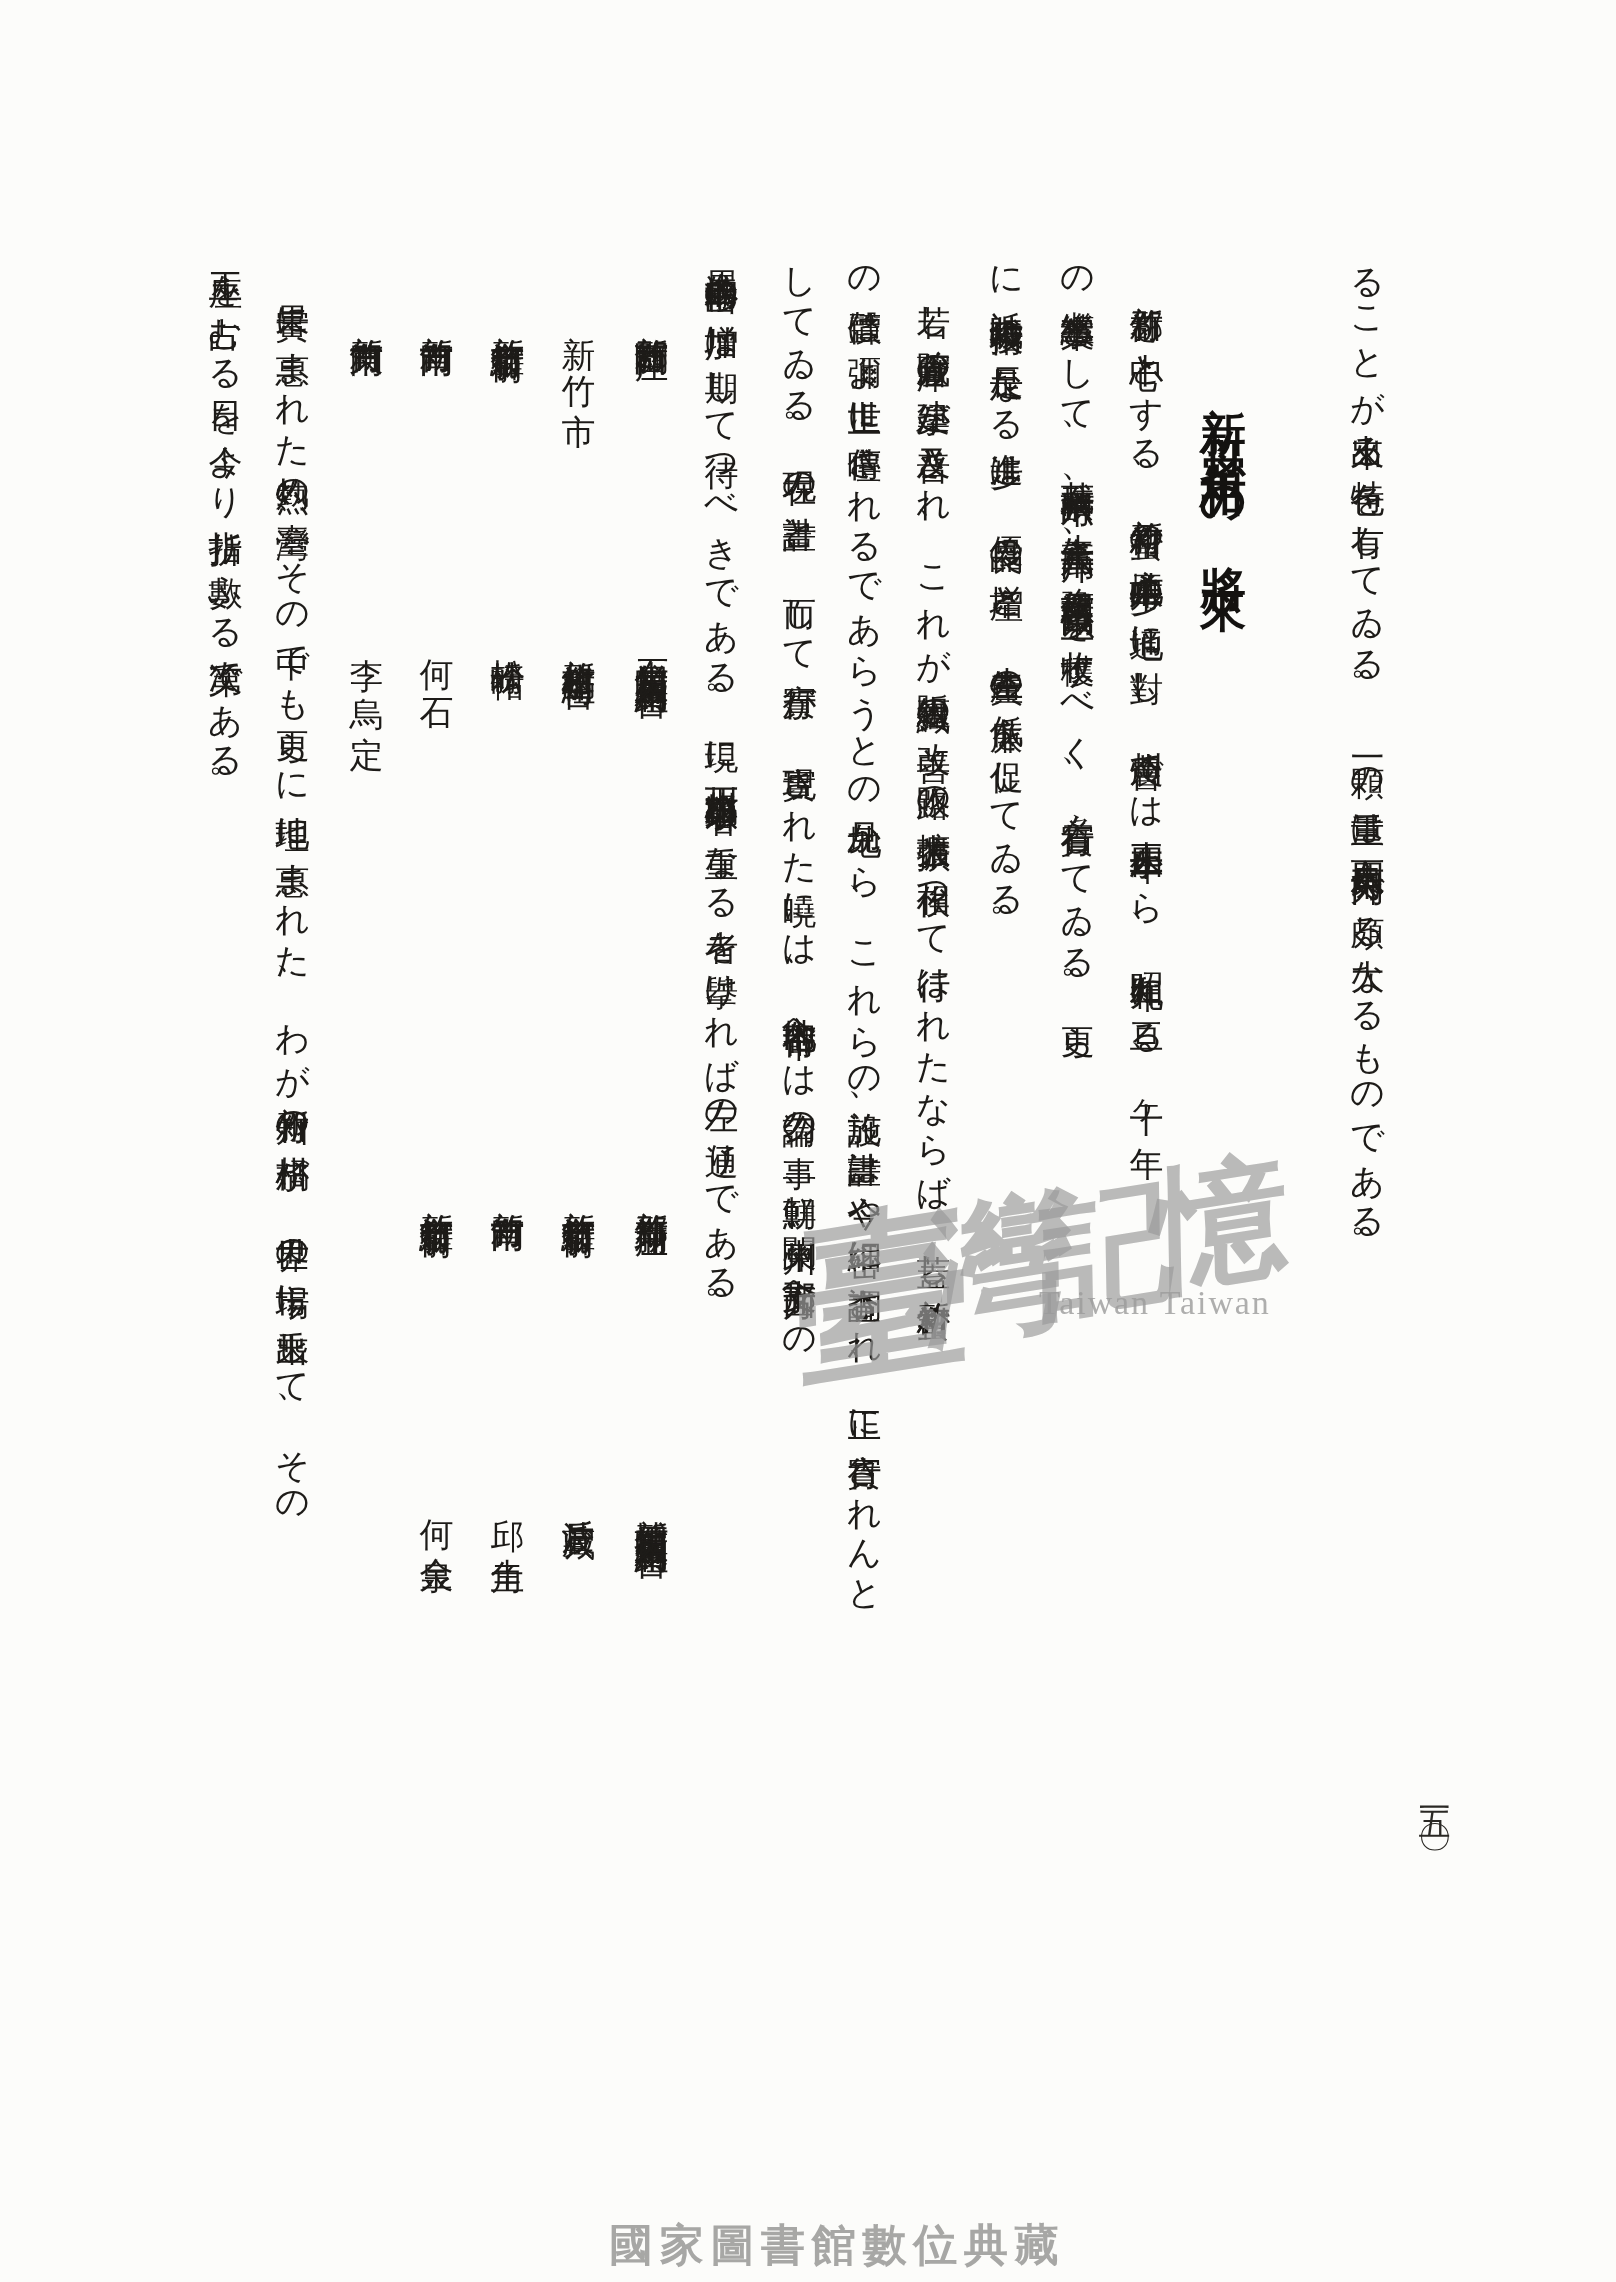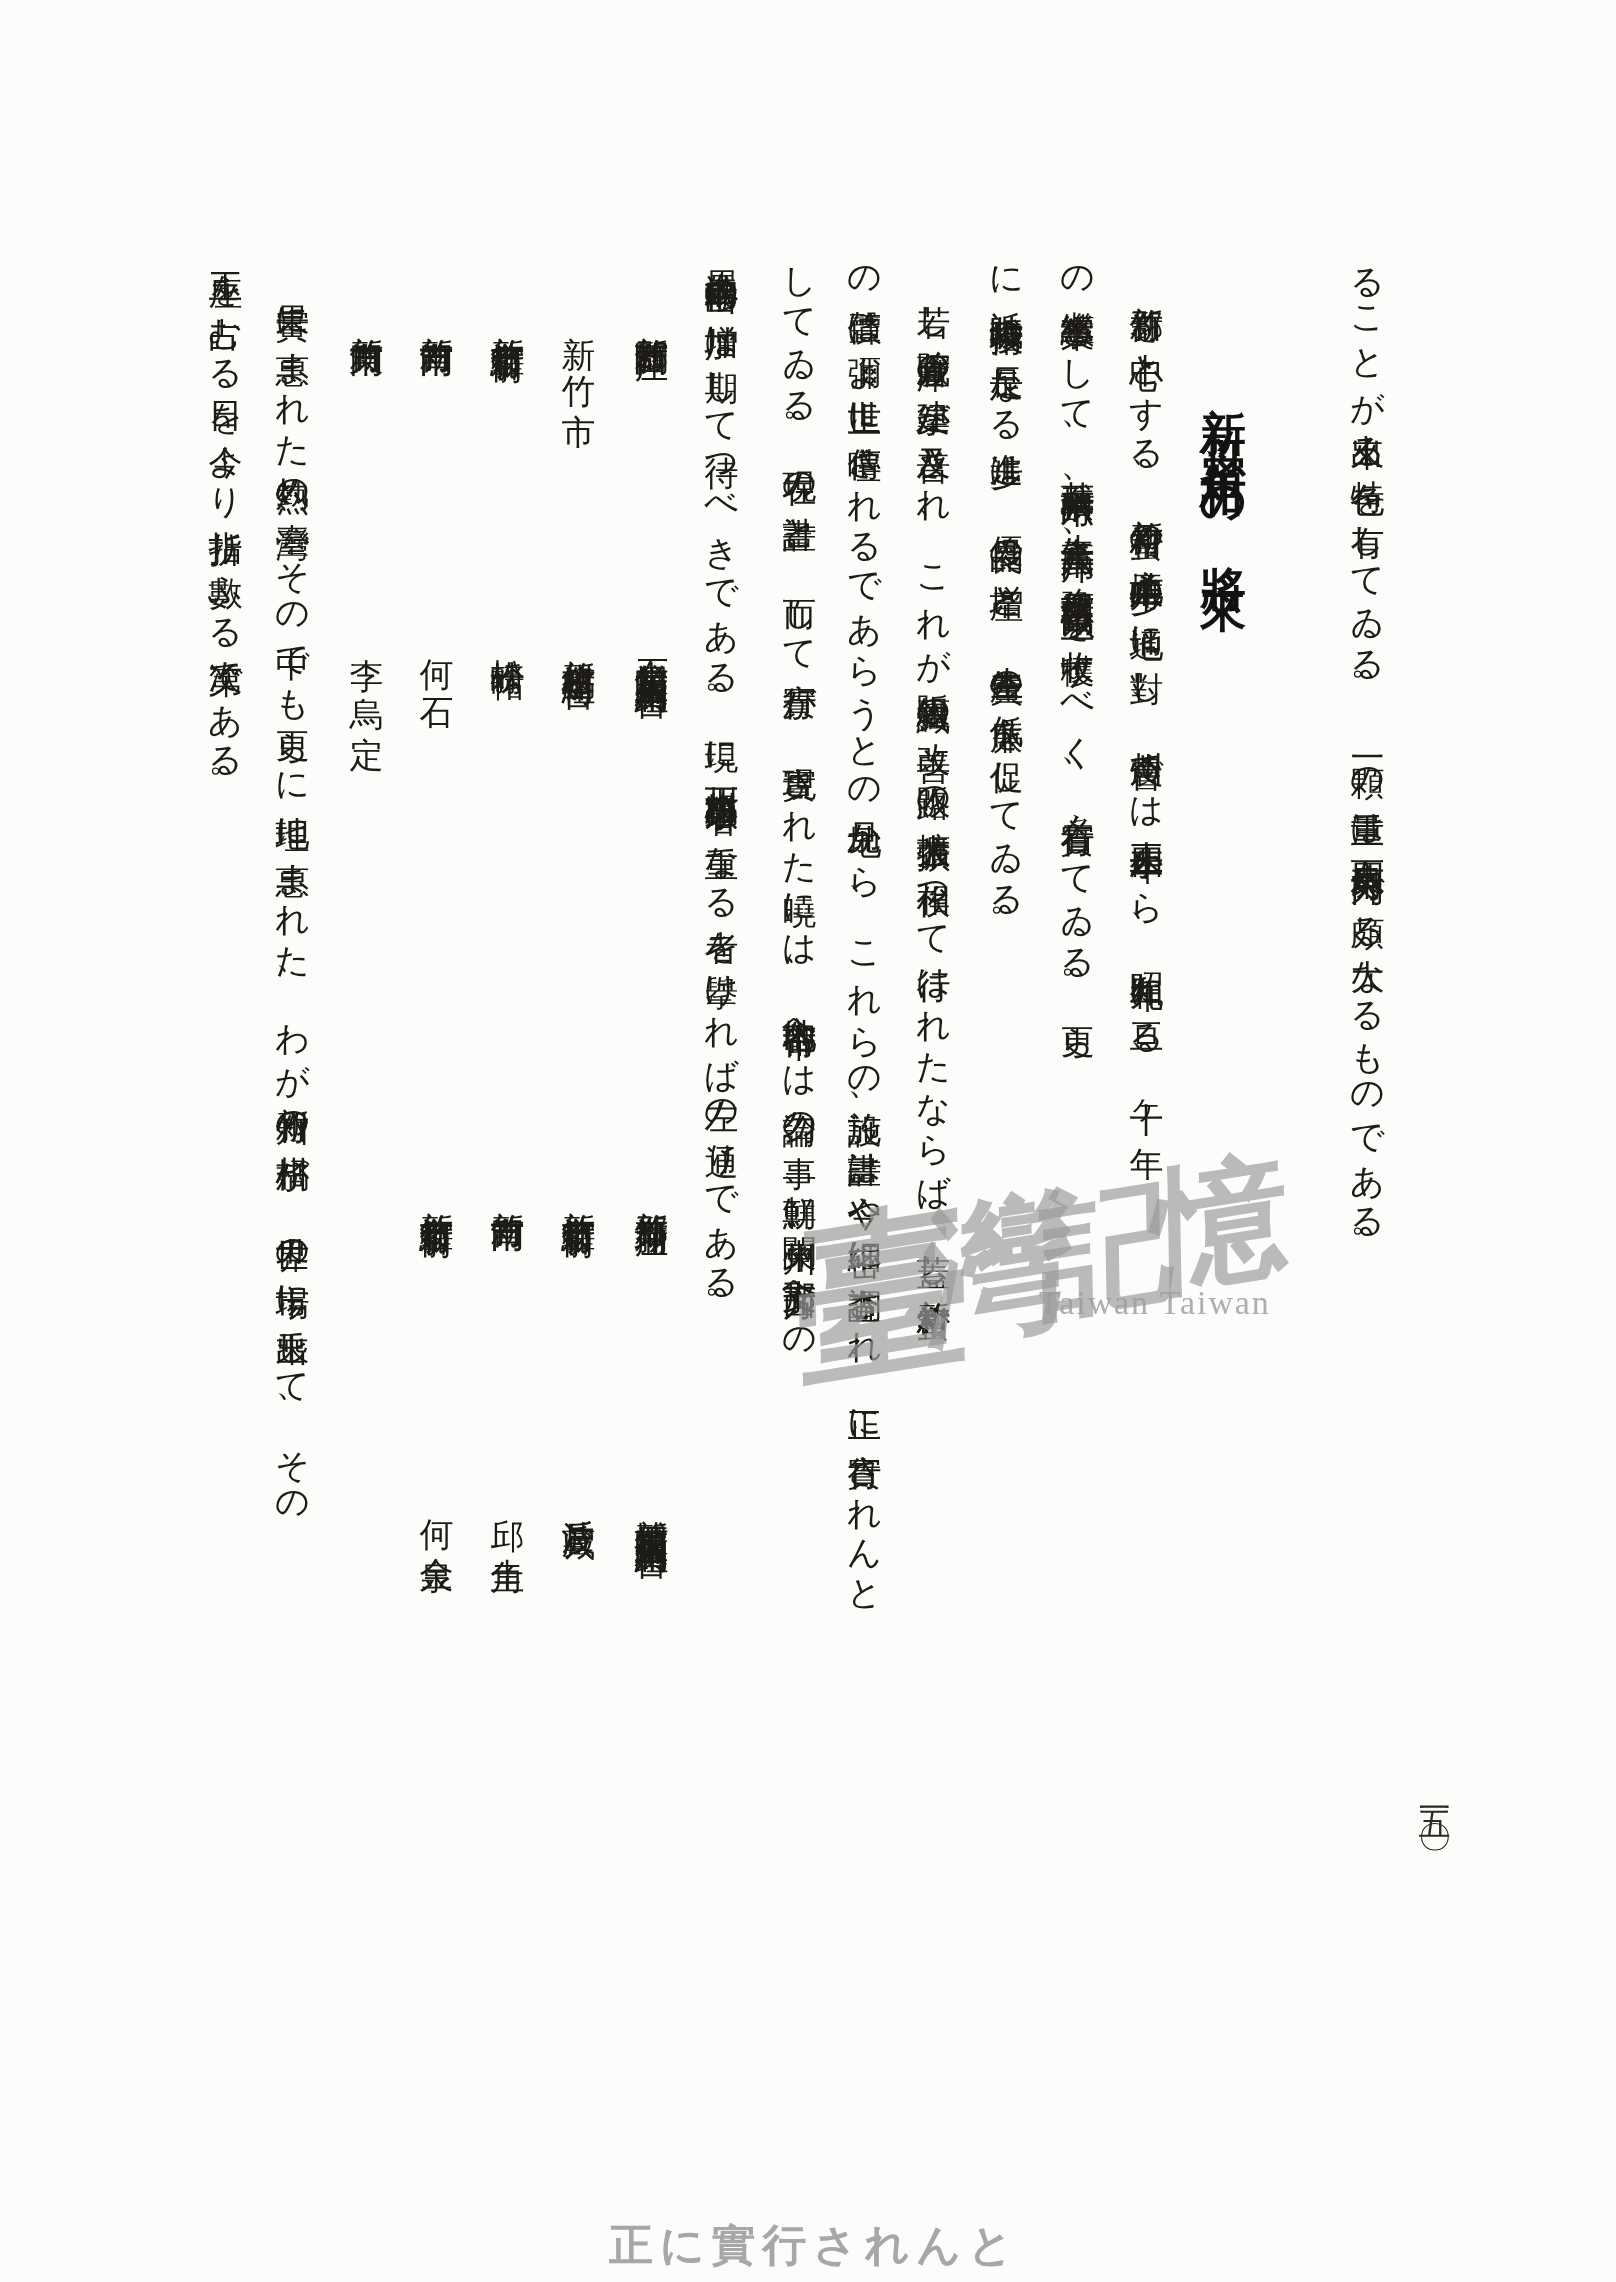--- a/index.html
+++ b/index.html
@@ -92,16 +92,16 @@
   <div class="vtext" style="left:206px; top:245px">王座を占むる日を今より指折り數ふる次第である。</div>
 
   <div class="vtext pagenum" style="left:1415px; top:1786px">五一〇</div>
 
   <div class="wm-char" style="left:795px; top:1177px; font-size:177px">臺</div>
   <div class="wm-char" style="left:924px; top:1172px; font-size:148px">灣</div>
   <div class="wm-char" style="left:1039px; top:1158px; font-size:135px">記</div>
   <div class="wm-char" style="left:1153px; top:1134px; font-size:135px">憶</div>
   <div class="wm-latin" style="left:1039px; top:1284px">Taiwan Taiwan</div>
 
-  <div class="footer" style="left:609px; top:2216px">正に實行されんと</div>
+  <div class="footer" style="left:609px; top:2216px">國家圖書館數位典藏</div>
 
 </div>
 
 
 </body></html>

